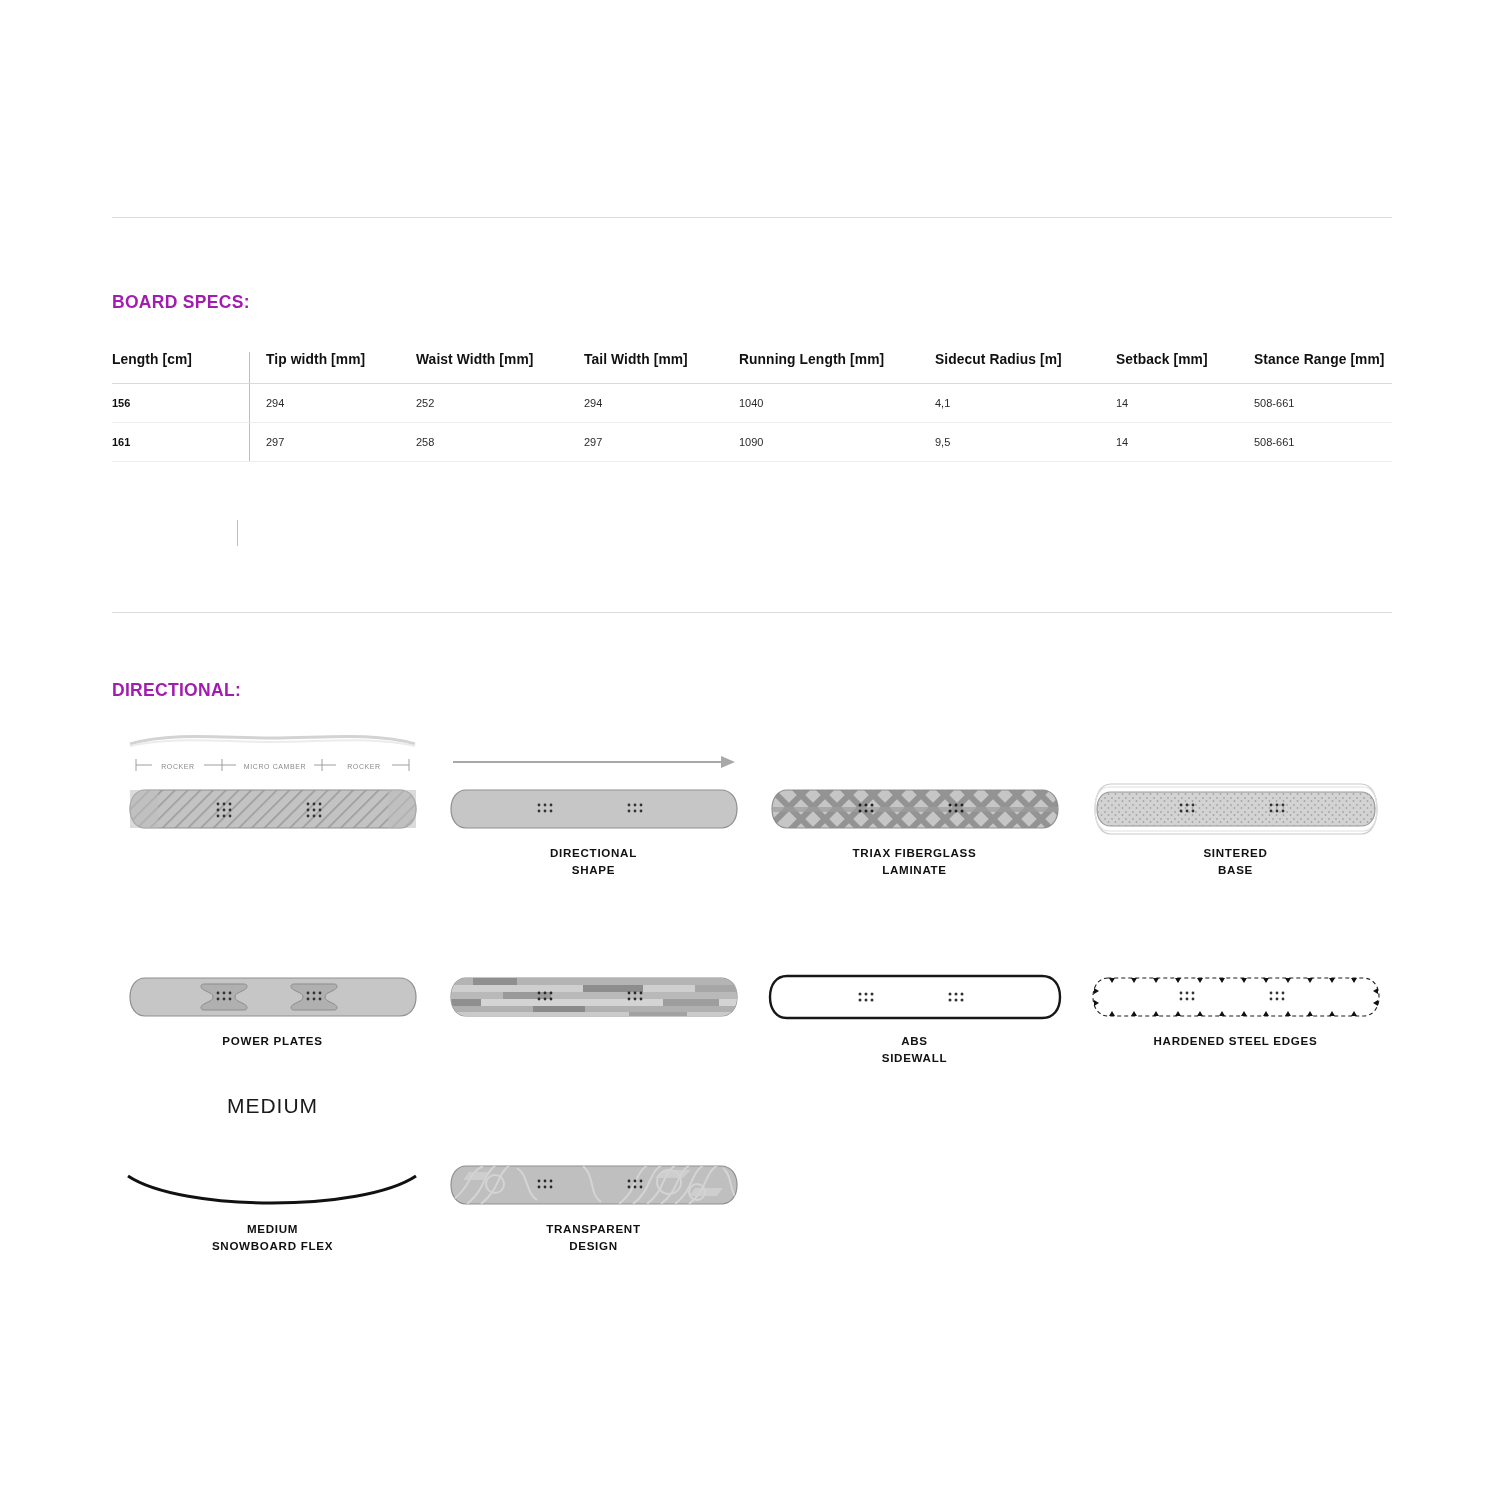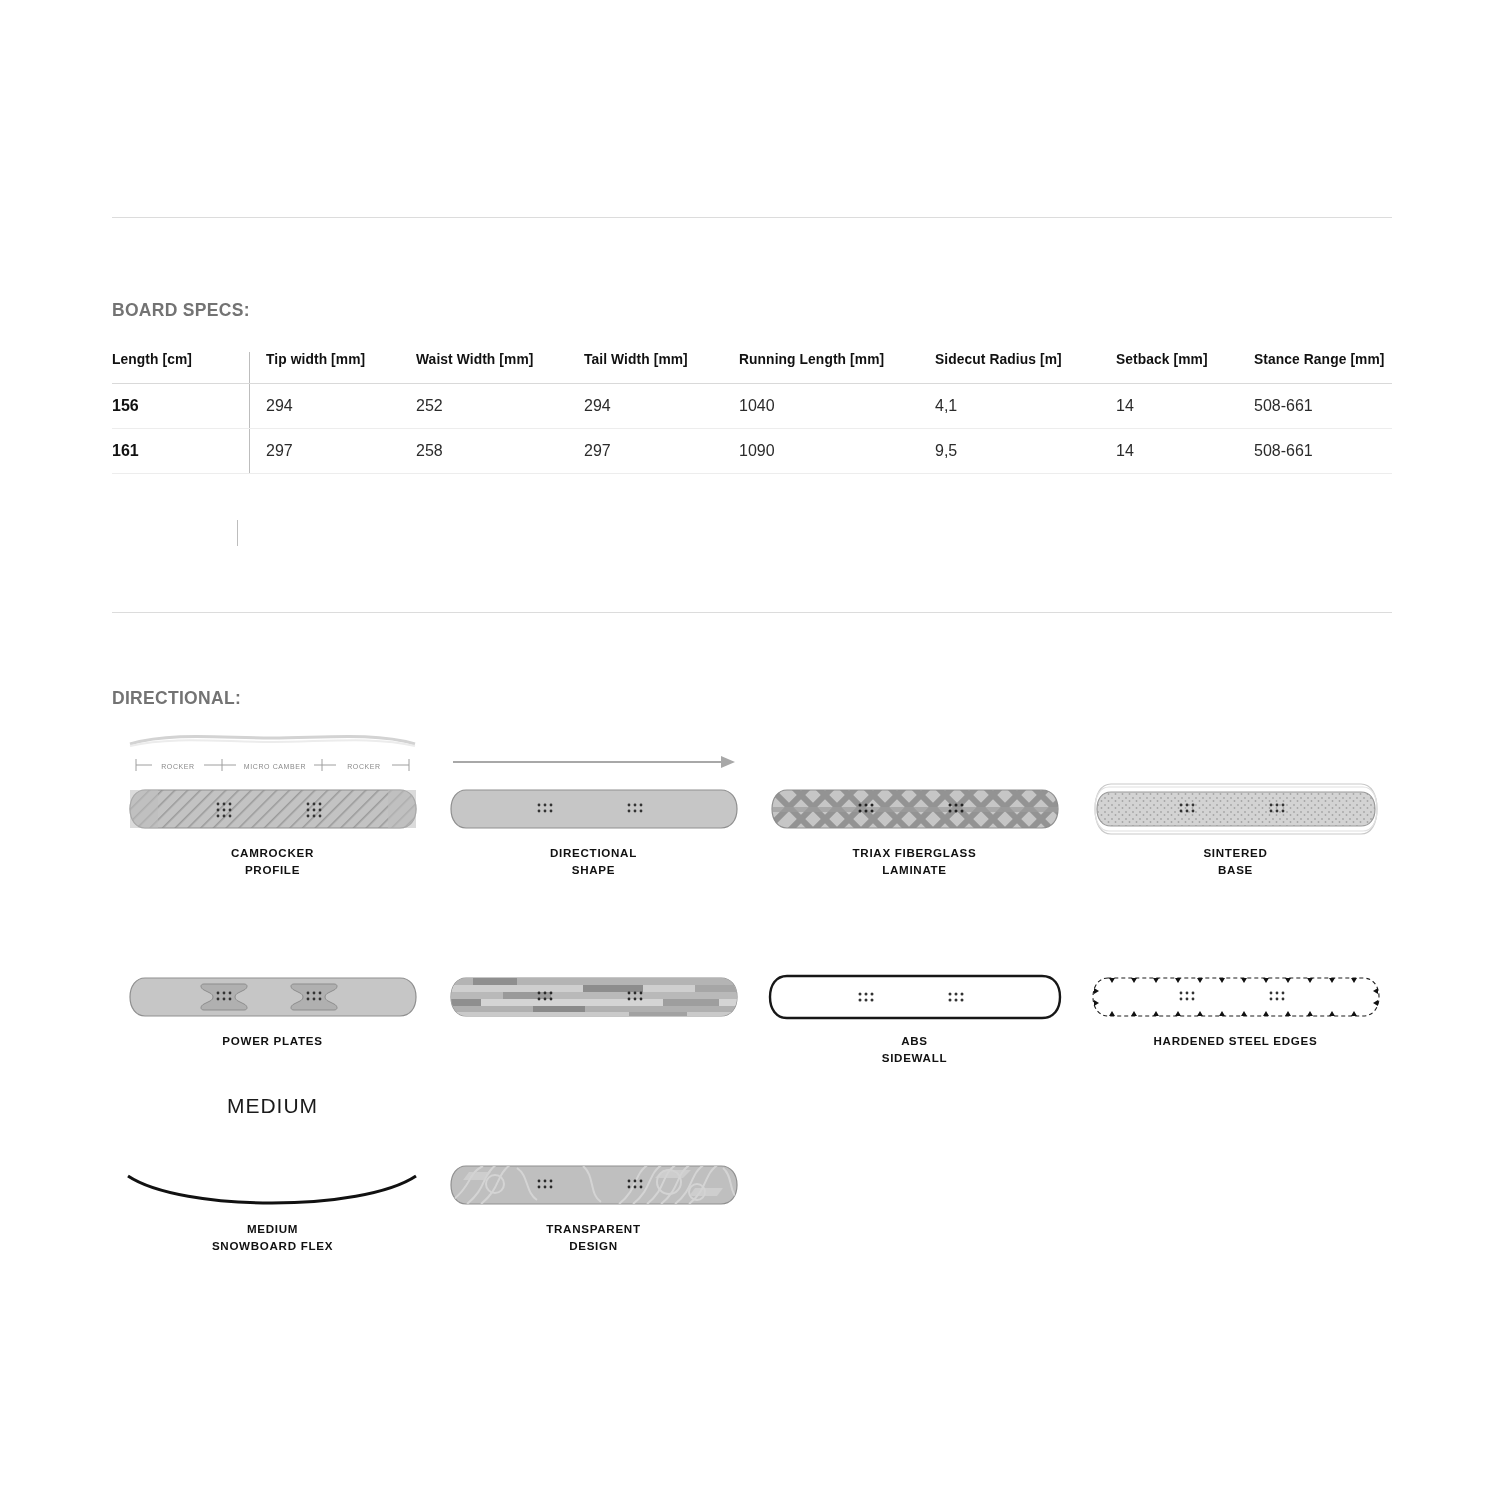--- a/index.html
+++ b/index.html
@@ -34,22 +34,21 @@
   .hrule.top { top: 217px; }
   .hrule.mid { top: 612px; }
 
   
   .section-title {
     position: absolute;
     left: 112px;
     font-size: 17.5px;
     font-weight: bold;
     letter-spacing: 0.3px;
-    color: #737373;
-    margin-top: 8px;
+    color: #a21caf;
   }
   .section-title.specs { top: 292px; }
   .section-title.tech  { top: 680px; }
 
   
   .specs-wrap {
     position: absolute;
     left: 112px;
     top: 352px;
     width: 1280px;
@@ -66,21 +65,21 @@
     color: #111;
     padding: 0 0 16px 0;
     border-bottom: 1px solid #d9d9d9;
     white-space: nowrap;
     letter-spacing: 0.1px;
   }
   table.specs td {
     padding: 13px 0 13px 0;
     border-bottom: 1px solid #ededed;
     color: #2b2b2b;
-    font-size: 16px;
+    font-size: 11px;
     vertical-align: middle;
   }
   table.specs td.len {
     font-weight: bold;
     color: #111;
   }
   
   table.specs th.c0, table.specs td.c0 {
     width: 125px;
     border-right: 1px solid #bdbdbd;
@@ -254,22 +253,20 @@
                 <circle cx="208" cy="92" r="1.4"></circle>
               <circle cx="196" cy="98" r="1.4"></circle>
                 <circle cx="202" cy="98" r="1.4"></circle>
                 <circle cx="208" cy="98" r="1.4"></circle>
               <circle cx="196" cy="104" r="1.4"></circle>
                 <circle cx="202" cy="104" r="1.4"></circle>
                 <circle cx="208" cy="104" r="1.4"></circle>
             </g>
           </svg>
         </div>
-        <div class="tech-label">CAMROCKER
-PROFILE</div>
       </div>
 
       <div class="tech-cell">
         <div class="tech-art">
           <svg width="321" height="140" viewBox="0 0 321 140">
             <line x1="20" y1="50" x2="288" y2="50" stroke="#a8a8a8" stroke-width="2"></line>
             <path d="M288,44 L302,50 L288,56 Z" fill="#a8a8a8"></path>
             <path d="M33,78 C24,78 18,86 18,97 C18,108 24,116 33,116 L288,116 C298,116 304,108 304,97 C304,86 298,78 288,78 Z" fill="#c6c6c6" stroke="#8f8f8f" stroke-width="1.2"></path>
             <g fill="#333333">
               <circle cx="106" cy="93" r="1.4"></circle>

